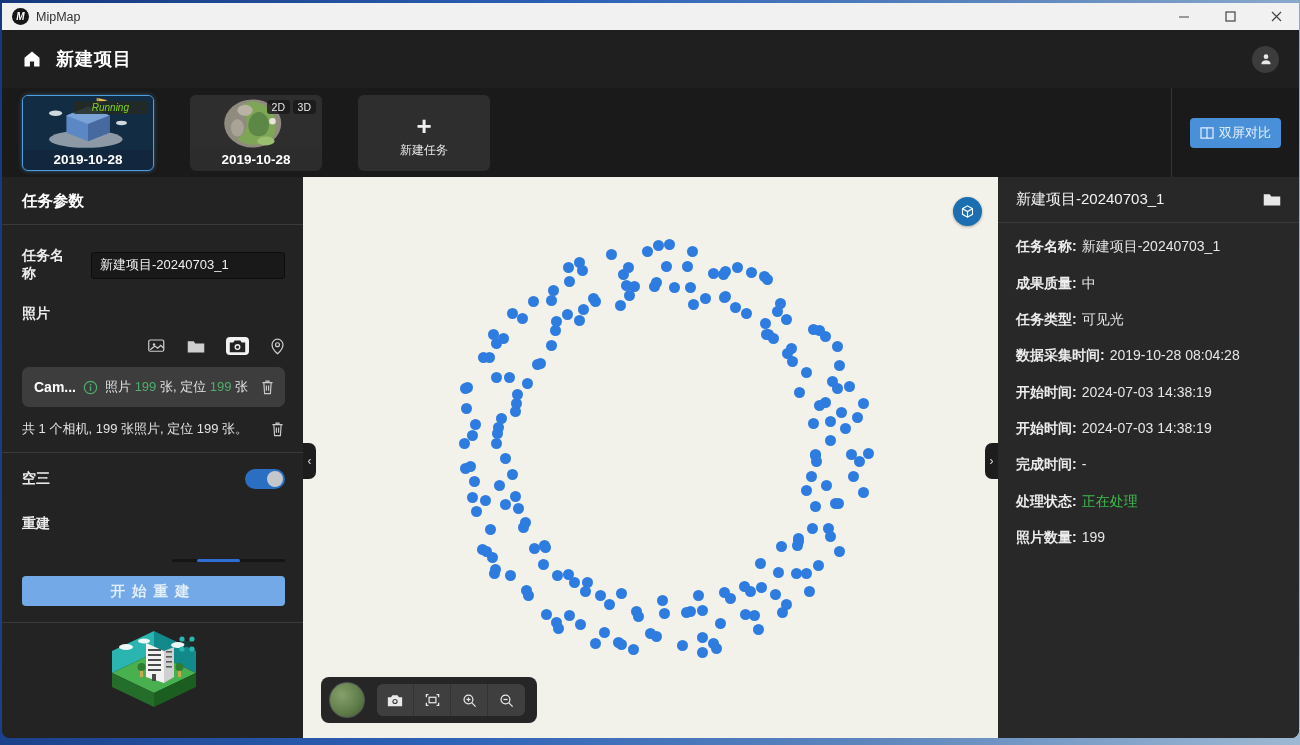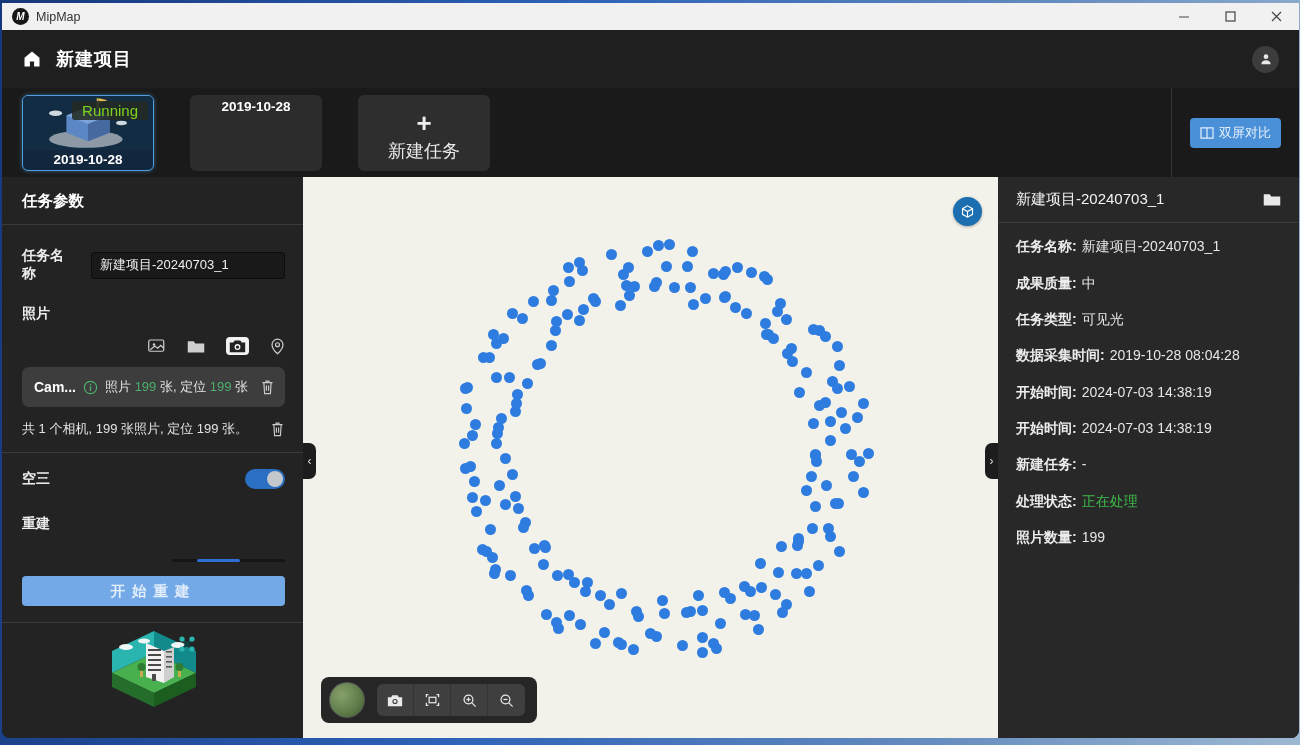--- a/index.html
+++ b/index.html
@@ -27,27 +27,27 @@
 
   
   .cardsrow { height:89px; background:#1a1a1a; display:flex; align-items:center; padding:0 0 0 20px; flex:none; position:relative; }
   .card { width:132px; height:76px; border-radius:6px; margin-right:36px; position:relative;
     display:flex; flex-direction:column; overflow:hidden; background:#2c2c2c; cursor:pointer; }
   .card.selected { background:#12263d; border:1px solid #4f9fe0; box-shadow:0 0 4px rgba(79,159,224,.5); }
   .card-thumb { flex:1; position:relative; }
   .card-date { height:24px; display:flex; align-items:center; justify-content:center; color:#fff;
     font-size:13.5px; font-weight:bold; }
   .badge-running { position:absolute; top:5px; right:5px; background:rgba(35,42,35,.88); color:#7ed321;
-    font-size:15px; padding:1px 10px; border-radius:3px; }
+    font-size:10px; padding:1px 19px; border-radius:3px;font-style:italic; }
   .badge-dim { position:absolute; top:5px; background:rgba(25,25,25,.82); color:#e8e8e8; font-size:10.5px;
     padding:1px 5px; border-radius:3px; }
   .badge-2d { right:32px; } .badge-3d { right:6px; }
   .card-new { align-items:center; justify-content:center; background:#2e2e2e; }
   .plus { color:#efefef; font-size:26px; font-weight:bold; line-height:24px; margin-top:8px; }
-  .newlabel { color:#e8e8e8; font-size:18px; margin-top:4px; }
+  .newlabel { color:#e8e8e8; font-size:12px; margin-top:4px; }
   .compare-zone { position:absolute; right:0; top:0; bottom:0; width:128px; border-left:1px solid #353535;
     display:flex; align-items:center; justify-content:center; }
   .compare-btn { background:#4a90d9; color:#e6f0fc; border:none; font-size:13px; padding:6px 10px;
     border-radius:4px; display:flex; align-items:center; gap:5px; cursor:pointer; }
 
   
   .main { flex:1; display:flex; min-height:0; }
   .sidebar { width:301px; background:#232323; flex:none; padding:14px 18px 0 20px; position:relative; color:#e8e8e8; }
   .rightcol { flex:1; display:flex; flex-direction:column; min-width:0; }
   .maprow { flex:1; display:flex; min-height:0; }
@@ -175,20 +175,34 @@
           <ellipse cx="96" cy="25" rx="5" ry="2" fill="#cfd8de"></ellipse>
           <rect x="73" y="2" width="2" height="9" fill="#caa94c"></rect>
           <polygon points="75,2 83,4 75,7" fill="#e2bd4e"></polygon>
         </svg>
         <span class="badge-running">Running</span>
       </div>
       <div class="card-date">2019-10-28</div>
     </div>
 
     <div class="card">
+      <div class="card-thumb">
+        <svg width="100%" height="100%" viewBox="0 0 130 50" preserveAspectRatio="xMidYMid slice">
+          <rect width="130" height="50" fill="#2e2e2e"></rect>
+          <ellipse cx="62" cy="26" rx="26" ry="22" fill="#8f8b7e"></ellipse>
+          <path d="M62 6 C80 8 86 22 82 36 C74 48 56 48 48 40 C58 34 60 20 50 12 C54 8 58 6 62 6 Z" fill="#7fa656"></path>
+          <path d="M70 16 C78 20 79 30 73 36 C66 40 58 36 58 28 C58 20 64 14 70 16 Z" fill="#5c8746"></path>
+          <ellipse cx="55" cy="14" rx="7" ry="5" fill="#b9b3a4"></ellipse>
+          <ellipse cx="48" cy="30" rx="6" ry="8" fill="#a8a396"></ellipse>
+          <ellipse cx="74" cy="42" rx="8" ry="4" fill="#9abf6f"></ellipse>
+          <ellipse cx="80" cy="24" rx="3" ry="3" fill="#e8e4d8"></ellipse>
+        </svg>
+        <span class="badge-dim badge-2d">2D</span>
+        <span class="badge-dim badge-3d">3D</span>
+      </div>
       <div class="card-date">2019-10-28</div>
     </div>
 
     <div class="card card-new">
       <div class="plus">+</div>
       <div class="newlabel">新建任务</div>
     </div>
 
     <div class="compare-zone">
       <button class="compare-btn">
@@ -598,21 +612,21 @@
             </span>
           </div>
           <div class="divider" style="margin:0;"></div>
           <div class="rp-rows">
             <div class="rp-row"><span class="l">任务名称:</span><span class="v">新建项目-20240703_1</span></div>
             <div class="rp-row"><span class="l">成果质量:</span><span class="v">中</span></div>
             <div class="rp-row"><span class="l">任务类型:</span><span class="v">可见光</span></div>
             <div class="rp-row"><span class="l">数据采集时间:</span><span class="v">2019-10-28 08:04:28</span></div>
             <div class="rp-row"><span class="l">开始时间:</span><span class="v">2024-07-03 14:38:19</span></div>
             <div class="rp-row"><span class="l">开始时间:</span><span class="v">2024-07-03 14:38:19</span></div>
-            <div class="rp-row"><span class="l">新建任务:</span><span class="v">-</span></div>
+            <div class="rp-row"><span class="l">完成时间:</span><span class="v">-</span></div>
             <div class="rp-row"><span class="l">处理状态:</span><span class="v green">正在处理</span></div>
             <div class="rp-row"><span class="l">照片数量:</span><span class="v">199</span></div>
           </div>
         </div>
       </div>
 
     </div>
   </div>
 
 </div>

